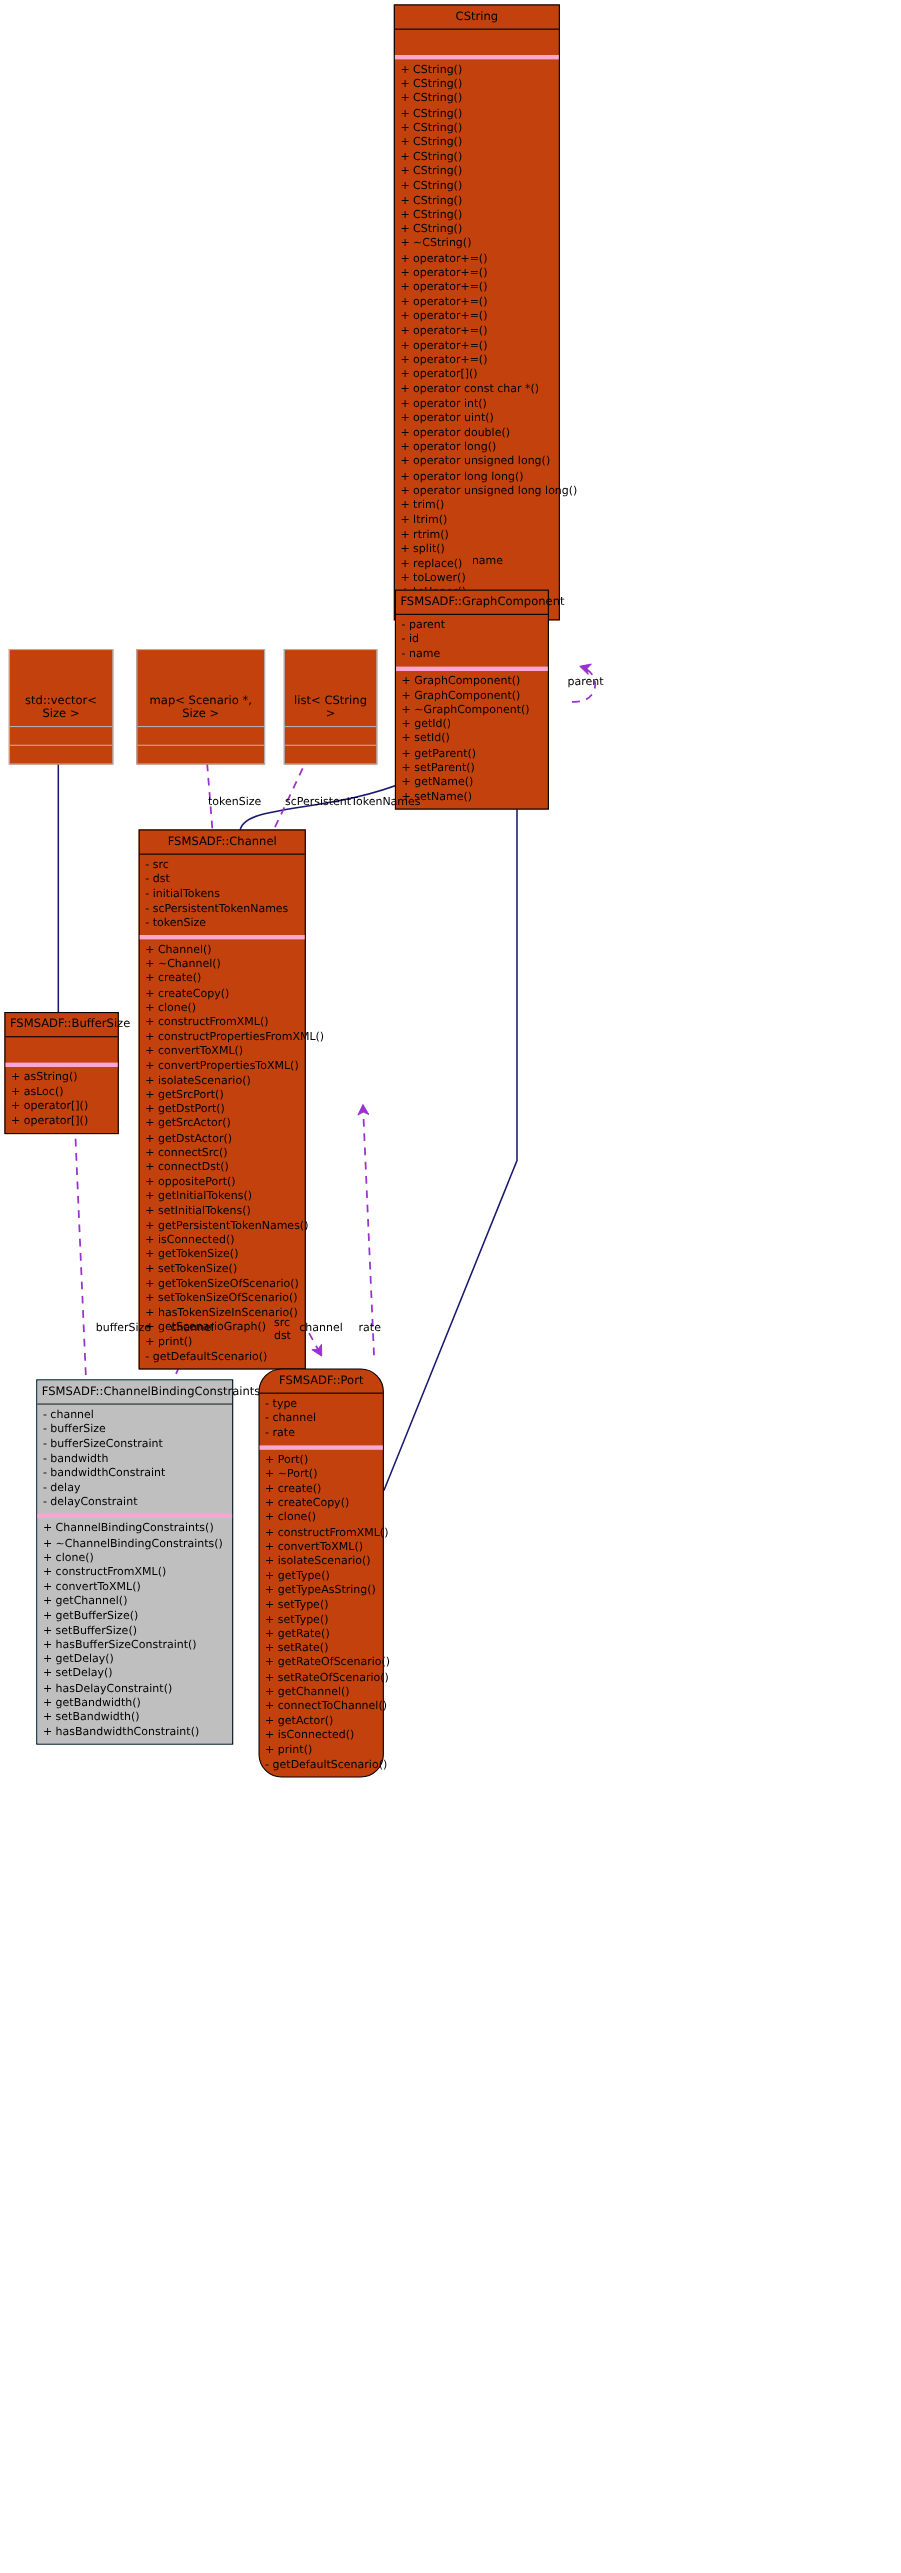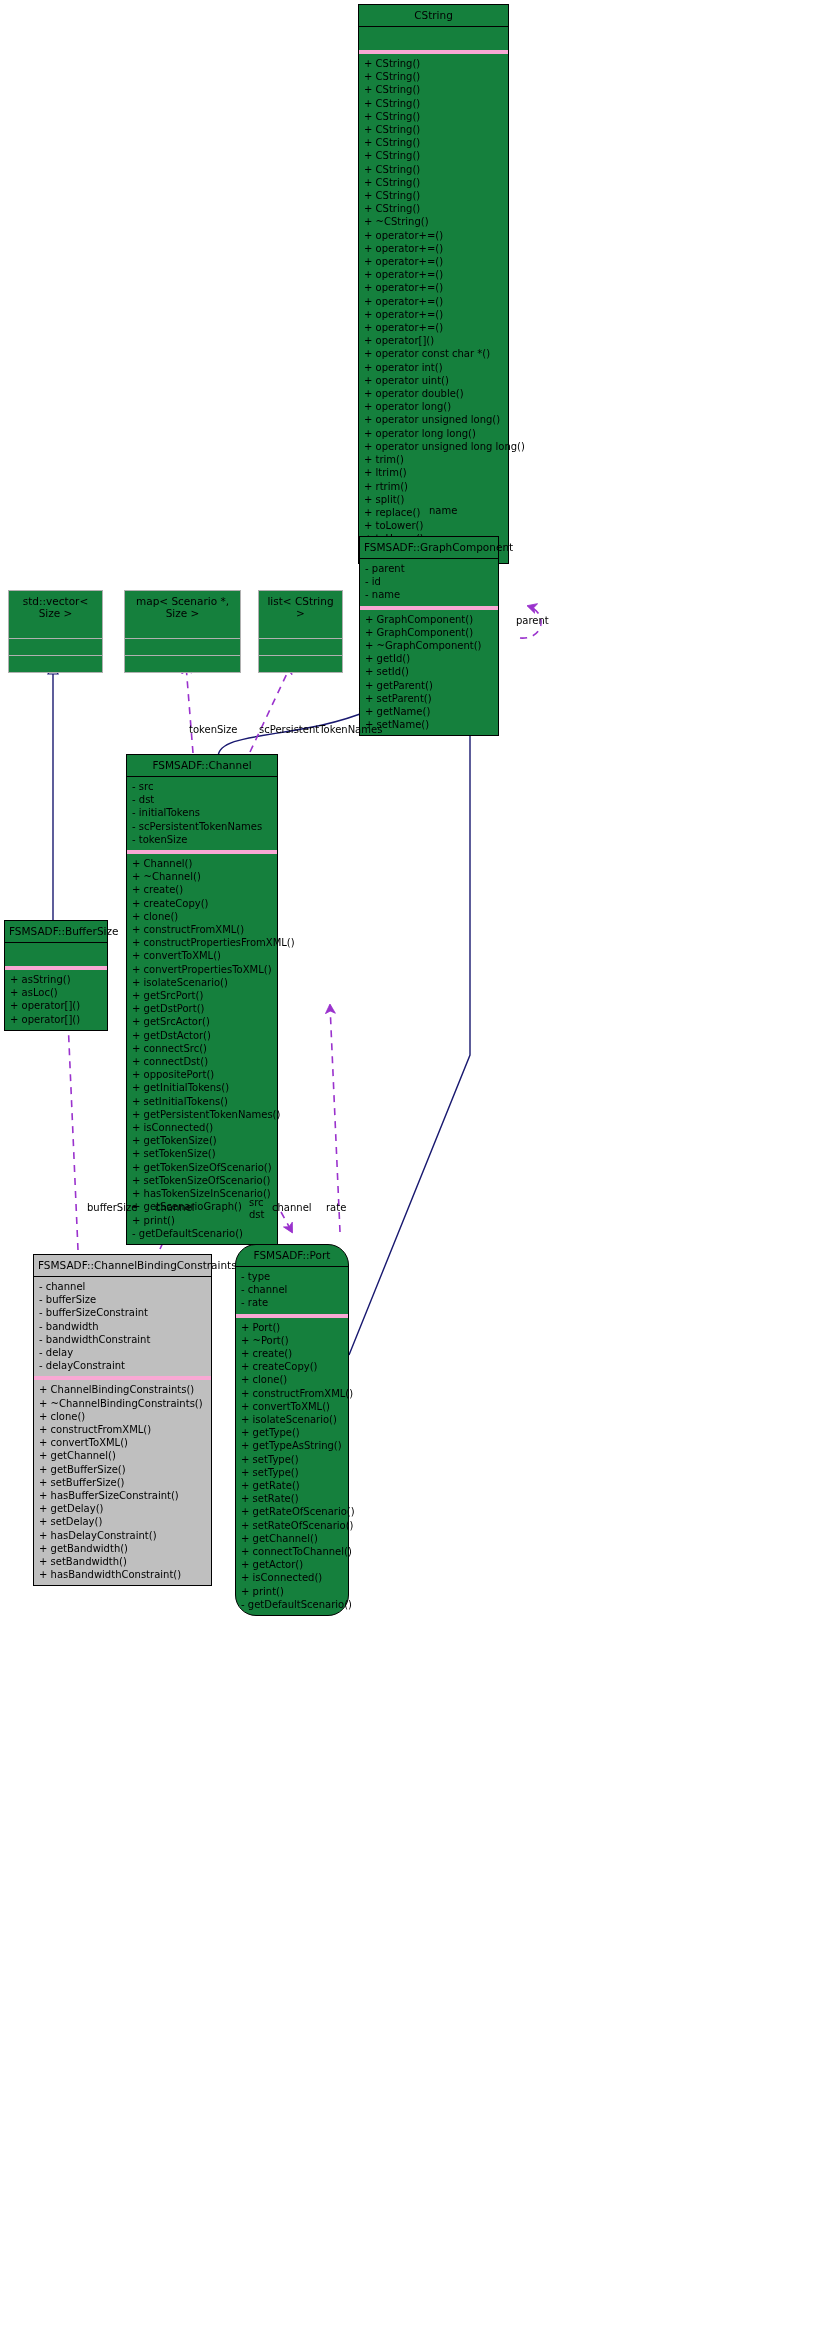--- a/index.html
+++ b/index.html
@@ -24,21 +24,21 @@
   svg#edges {
     position: absolute;
     left: 0; top: 0;
     width: 819px;
     height: 2339px;
     pointer-events: none;
     z-index: 1;
   }
   .node {
     position: absolute;
-    background: #15803d;
+    background: #c2410c;
     box-sizing: border-box;
     z-index: 2;
   }
   
   .node.cls {
     border: 1px solid #000000;
   }
   .node.cls > .title {
     font-size: 10.5px;
     text-align: center;
@@ -69,24 +69,25 @@
   .node.cls.current > .ops {
     background: #bfbfbf;
   }
   
   .node.stl {
     border: 1px solid #b0b0b0;
   }
   .node.stl > .title {
     font-size: 10.5px;
     text-align: center;
-    padding: 4px 4px 19px 4px;
+    padding: 4px 4px 5px 4px;
     border-bottom: 1px solid #b0b0b0;
     line-height: 12px;
     color: #000000;
+    margin-top: 36px;
   }
   .node.stl > .attrs {
     border-bottom: 1px solid #b0b0b0;
     height: 16px;
   }
   .node.stl > .ops {
     height: 16px;
   }
   .edge-label {
     position: absolute;

